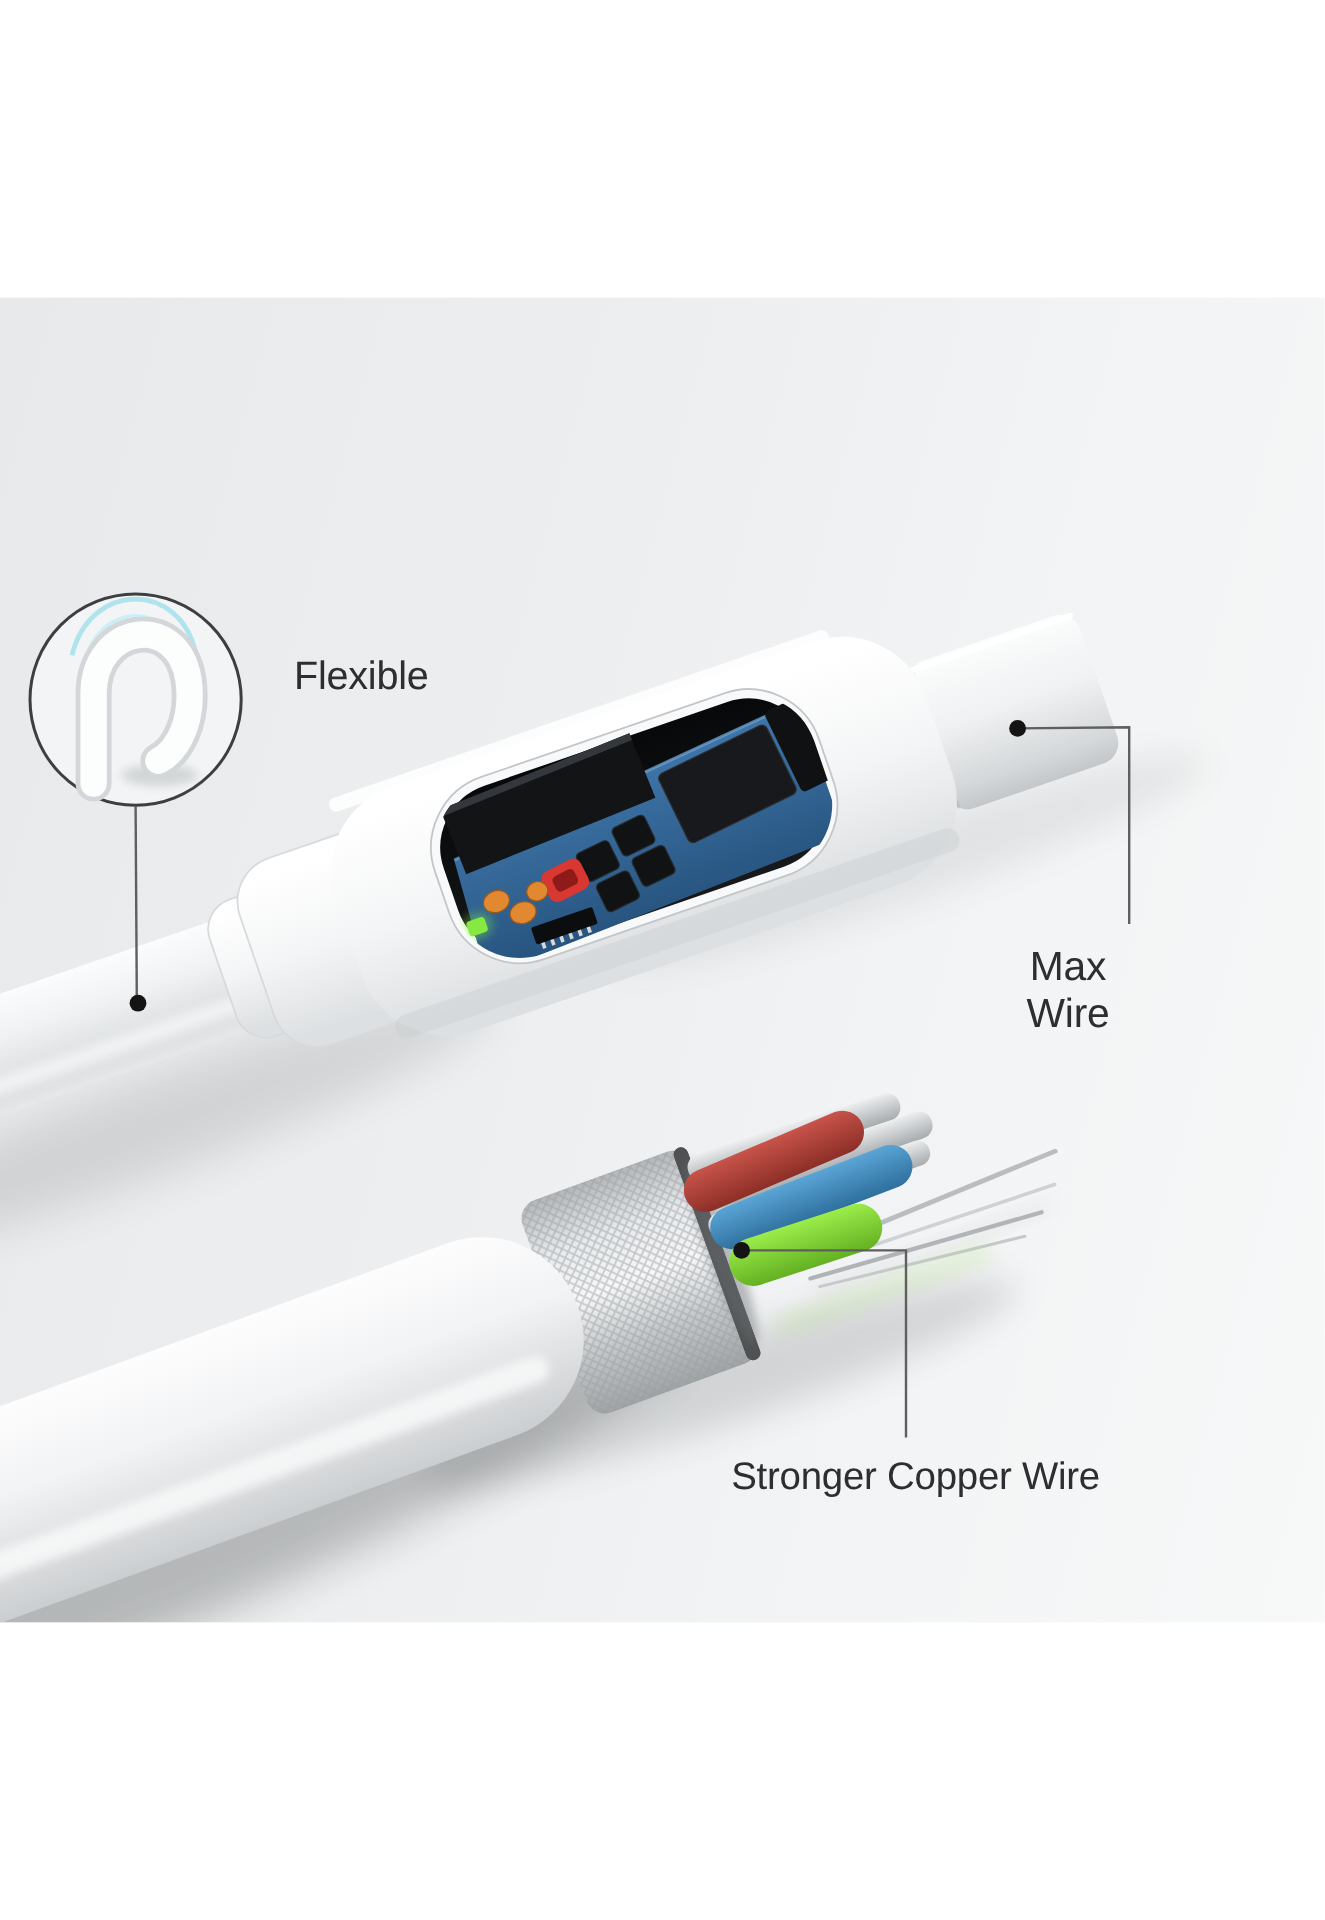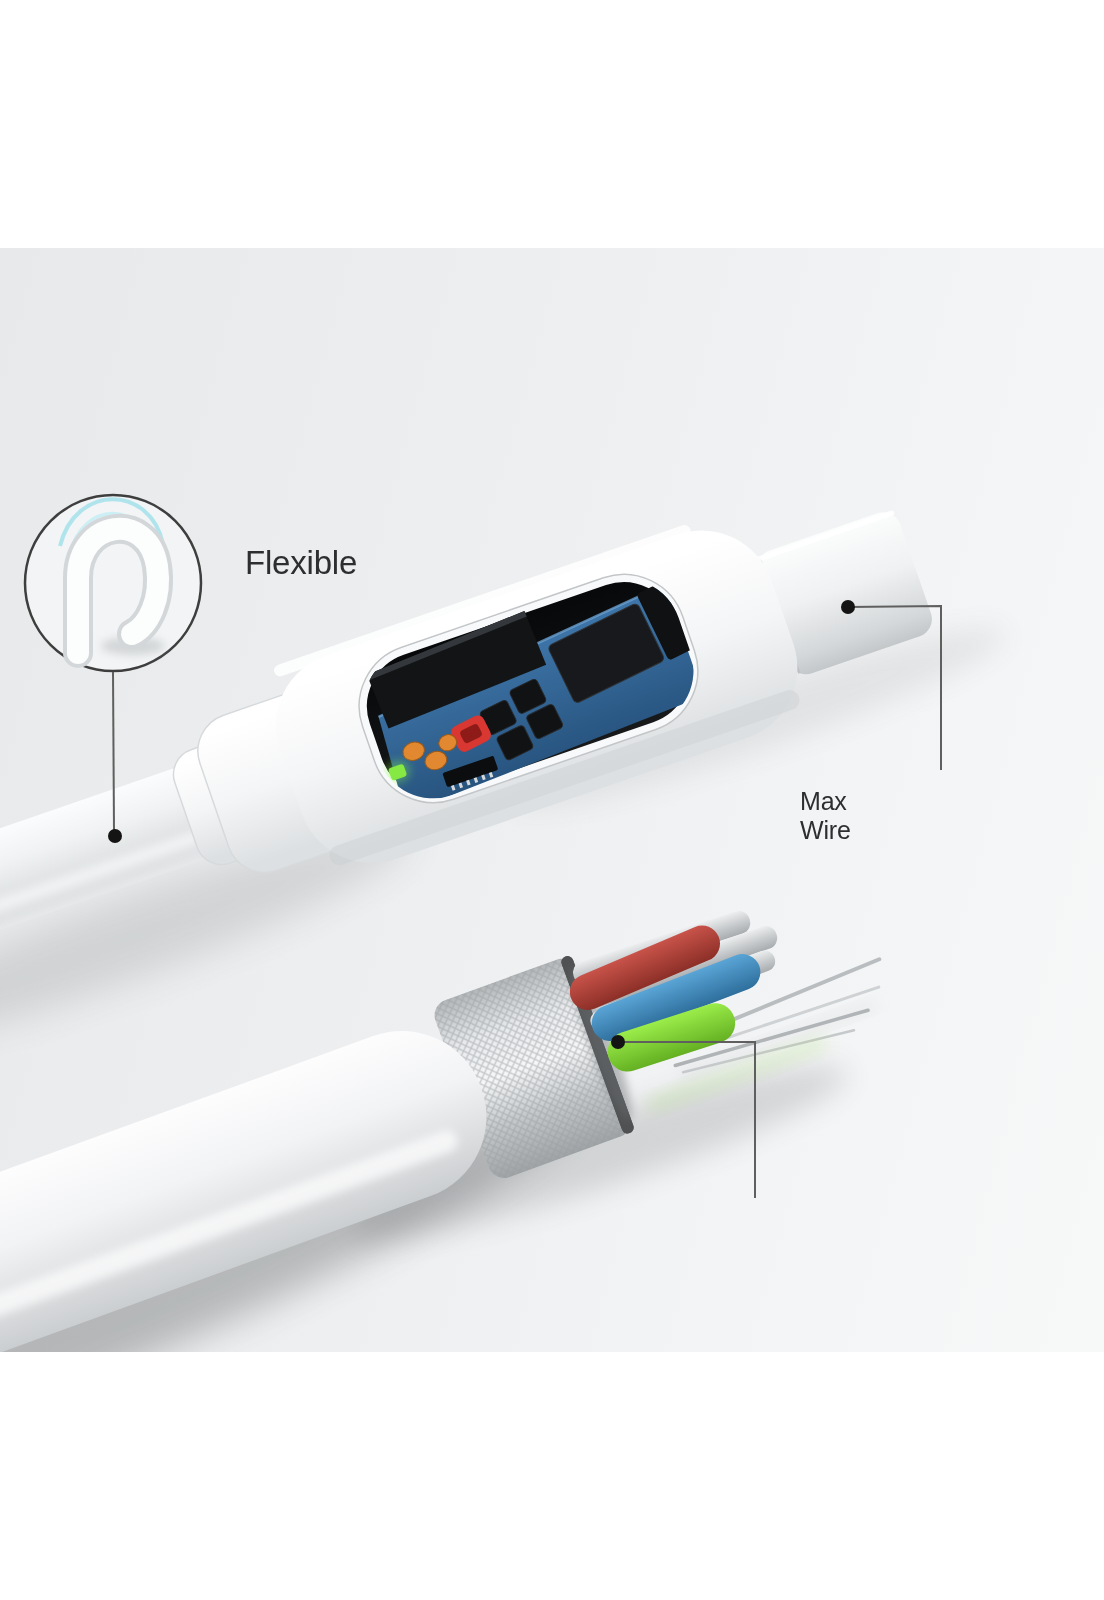--- a/index.html
+++ b/index.html
@@ -9,21 +9,21 @@
     position:absolute;left:0;top:248px;width:1104px;height:1104px;
     background:linear-gradient(105deg,#e7e9ea 0%,#edeff0 45%,#f3f4f5 72%,#f7f8f8 100%);
     overflow:hidden;
   }
   .photo svg{position:absolute;left:0;top:0;}
   .callout-label{
     position:absolute;color:#2c2e30;letter-spacing:-0.2px;font-weight:400;
     white-space:pre-line;
   }
   .lbl-flexible{left:221px;top:296px;font-size:33px;margin-left:24px;}
-  .lbl-maxpower{left:800px;top:539px;width:180px;text-align:left;font-size:25px;line-height:1.16;}
+  .lbl-maxpower{left:800px;top:539px;width:180px;text-align:center;font-size:34px;line-height:1.16;}
   .lbl-stronger{left:588px;top:964px;width:350px;text-align:center;font-size:32px;}
 </style>
 </head>
 <body>
 
 <div class="photo">
 
 <svg width="1104" height="1104" viewBox="0 0 1104 1104">
   <defs>
     <filter id="b18" x="-60%" y="-60%" width="220%" height="220%">
@@ -238,13 +238,14 @@
   </g>
   <g fill="#141414">
     <circle cx="115" cy="588" r="7"></circle>
     <circle cx="848" cy="359" r="7"></circle>
     <circle cx="618" cy="794" r="7"></circle>
   </g>
 </svg>
 
   <div class="callout-label lbl-flexible">Flexible</div>
   <div class="callout-label lbl-maxpower"><span>Max</span><br><span>Wire</span></div>
+  <div class="callout-label lbl-stronger">Stronger Copper Wire</div>
 </div>
 
 </body></html>

